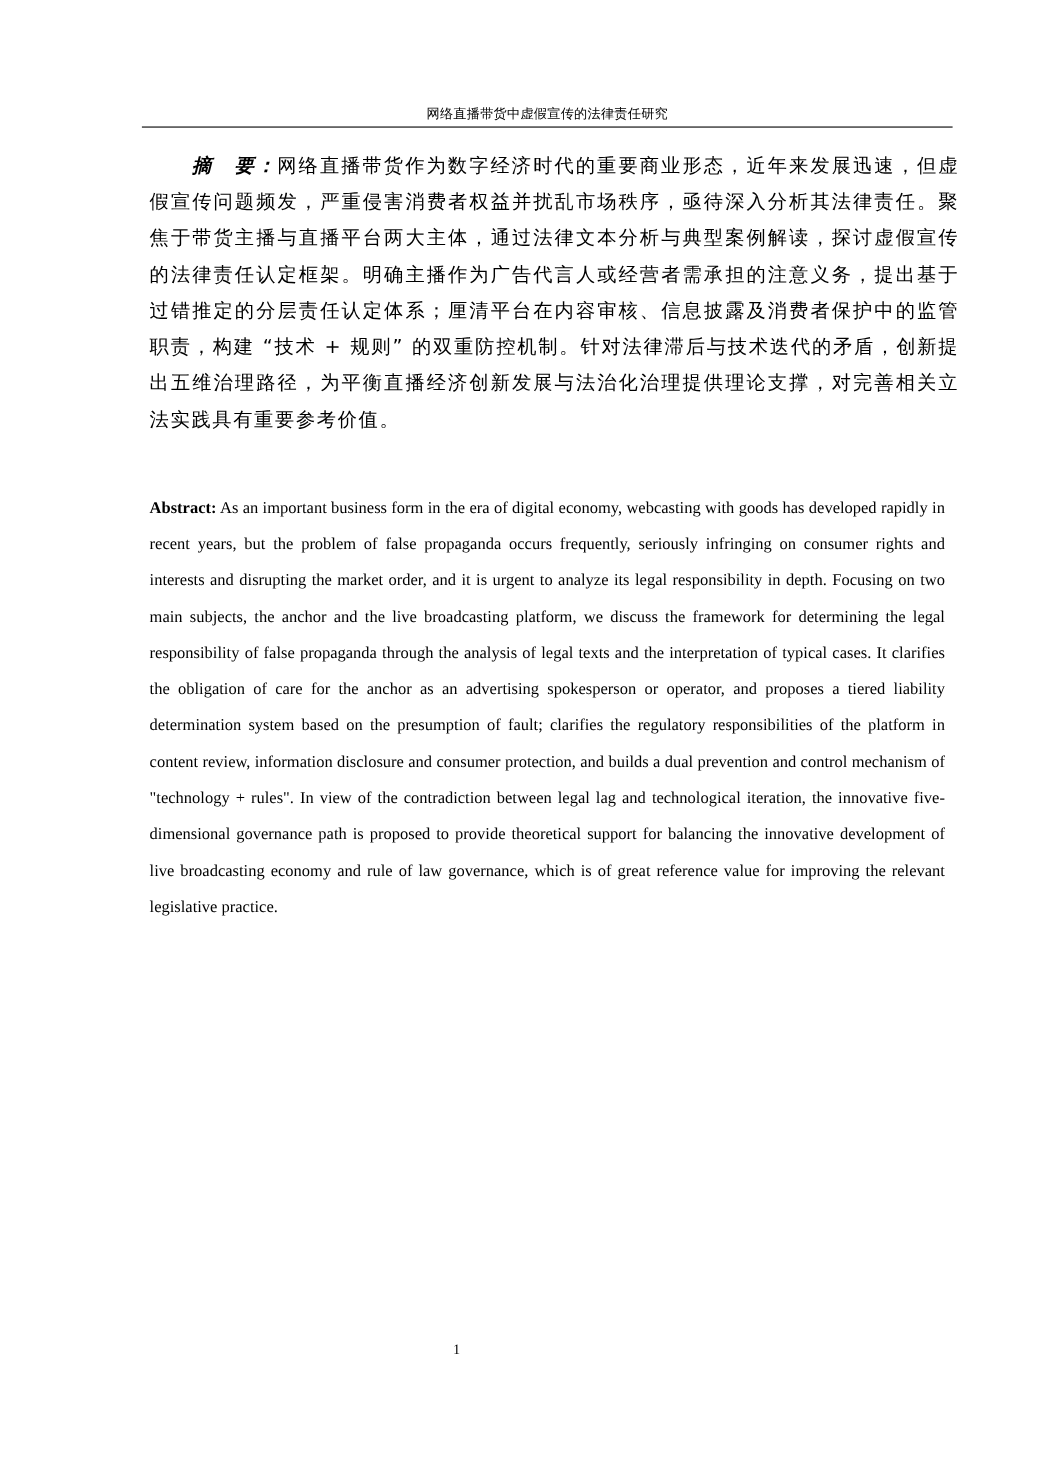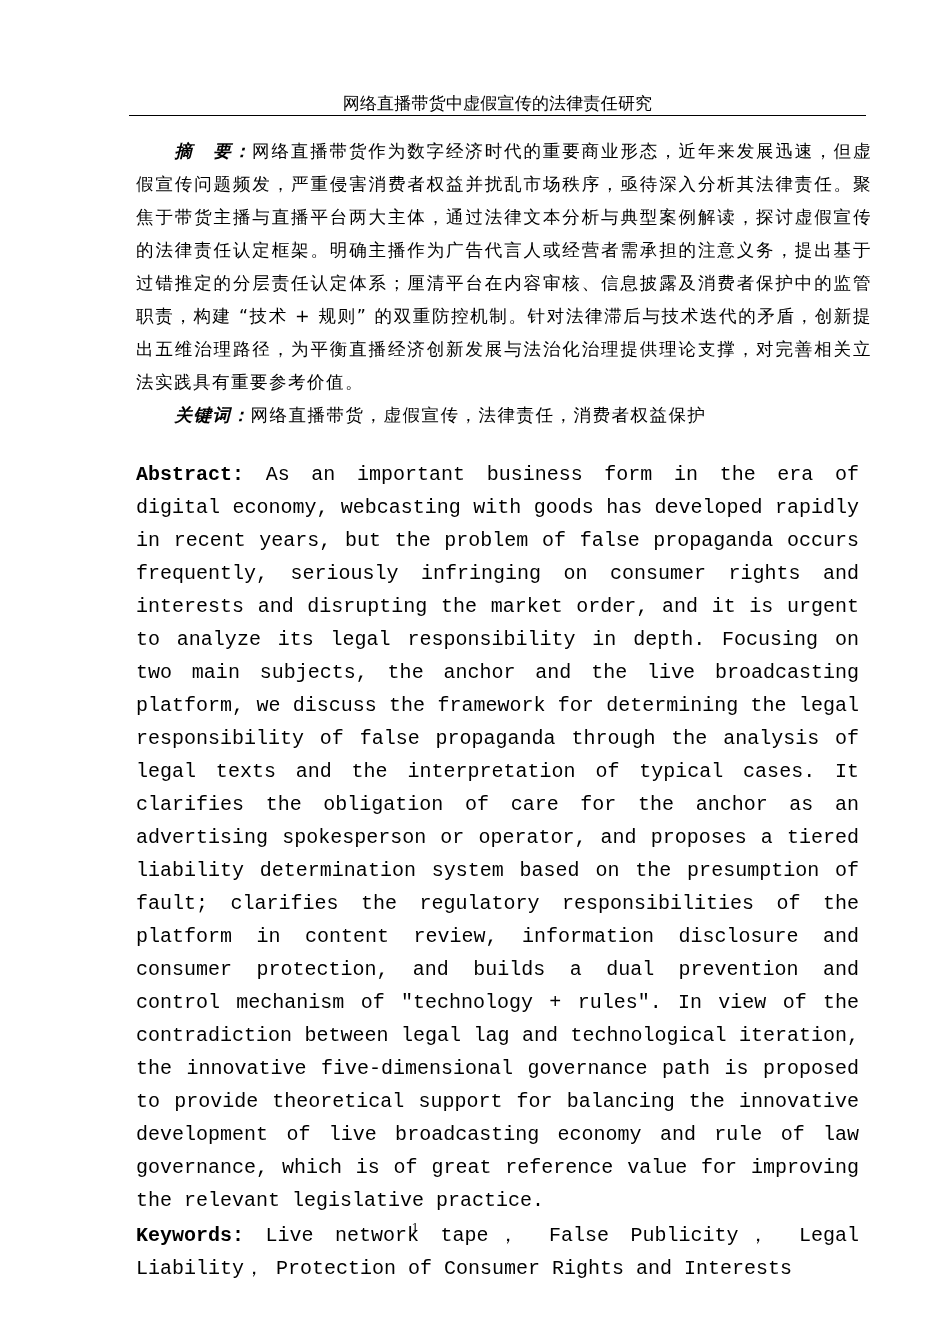--- a/index.html
+++ b/index.html
@@ -1,58 +1,56 @@
 <!DOCTYPE html>
 <html><head>
 <meta charset="utf-8">
 <style>
   html, body { margin: 0; padding: 0; background: #ffffff; }
   body { width: 950px; height: 1344px; position: relative; overflow: hidden; color: #000; }
   .page { position: absolute; left: 0; top: 0; width: 950px; height: 1344px; background: #fff; }
   .running-header {
     position: absolute; left: 129px; top: 92px; width: 737px;
     text-align: center; font-family: "DejaVu Serif", "Liberation Serif", serif;
-    font-size: 17px; line-height: 22px; letter-spacing: 0.2px;
+    font-size: 12px; line-height: 22px; letter-spacing: 0.2px;
   }
   .header-rule { position: absolute; left: 129px; top: 115px; width: 737px; height: 0; border-top: 1.3px solid #000; }
   .zh-block {
     position: absolute; left: 136px; top: 135px; width: 736px;
     font-family: "DejaVu Sans", "Liberation Sans", sans-serif;
     font-size: 17.5px; line-height: 33px; text-align: justify;
     letter-spacing: 1.5px;
   }
   .zh-para { margin: 0; text-indent: 2.2em; }
   .zh-label { font-weight: bold; font-style: italic; }
   .zh-kw { margin: 0; text-indent: 2.2em; }
   .en-block {
-    position: absolute; left: 136px; top: 458px; width: 723px;
-    font-family: Liberation Mono, monospace;
-    font-size: 20px; line-height: 33px; text-align: justify;
+    position: absolute; left: 136px; top: 446px; width: 723px;
+    font-family: Liberation Serif, serif;
+    font-size: 15px; line-height: 33px; text-align: justify;
   }
   .en-para { margin: 0; }
   .en-label { font-weight: bold; }
   .en-kw { margin: 2px 0 0 0; }
   .page-number {
     position: absolute; left: 405px; top: 1219px; width: 20px; text-align: center;
     font-family: "Liberation Serif", serif; font-size: 13px; line-height: 16px;
   }
 </style>
 </head>
 <body>
 
 <div class="page">
 
   <div class="running-header">网络直播带货中虚假宣传的法律责任研究</div>
   <div class="header-rule"></div>
 
   <div class="zh-block">
     <p class="zh-para"><span class="zh-label">摘　要：</span><span>网络直播带货作为数字经济时代的重要商业形态，近年来发展迅速，但虚假宣传问题频发，严重侵害消费者权益并扰乱市场秩序，亟待深入分析其法律责任。聚焦于带货主播与直播平台两大主体，通过法律文本分析与典型案例解读，探讨虚假宣传的法律责任认定框架。明确主播作为广告代言人或经营者需承担的注意义务，提出基于过错推定的分层责任认定体系；厘清平台在内容审核、信息披露及消费者保护中的监管职责，构建 “技术 + 规则” 的双重防控机制。针对法律滞后与技术迭代的矛盾，创新提出五维治理路径，为平衡直播经济创新发展与法治化治理提供理论支撑，对完善相关立法实践具有重要参考价值。</span></p>
-    <p class="zh-kw"><span class="zh-label">关键词：</span><span>网络直播带货，虚假宣传，法律责任，消费者权益保护</span></p>
   </div>
 
   <div class="en-block">
     <p class="en-para"><span class="en-label">Abstract:</span> <span>As an important business form in the era of digital economy, webcasting with goods has developed rapidly in recent years, but the problem of false propaganda occurs frequently, seriously infringing on consumer rights and interests and disrupting the market order, and it is urgent to analyze its legal responsibility in depth. Focusing on two main subjects, the anchor and the live broadcasting platform, we discuss the framework for determining the legal responsibility of false propaganda through the analysis of legal texts and the interpretation of typical cases. It clarifies the obligation of care for the anchor as an advertising spokesperson or operator, and proposes a tiered liability determination system based on the presumption of fault; clarifies the regulatory responsibilities of the platform in content review, information disclosure and consumer protection, and builds a dual prevention and control mechanism of "technology + rules". In view of the contradiction between legal lag and technological iteration, the innovative five-dimensional governance path is proposed to provide theoretical support for balancing the innovative development of live broadcasting economy and rule of law governance, which is of great reference value for improving the relevant legislative practice.</span></p>
-    <p class="en-kw"><span class="en-label">Keywords:</span> <span>Live network tape， False Publicity， Legal Liability， Protection of Consumer Rights and Interests</span></p>
   </div>
 
   <div class="page-number">1</div>
 
 </div>
 
 </body></html>

